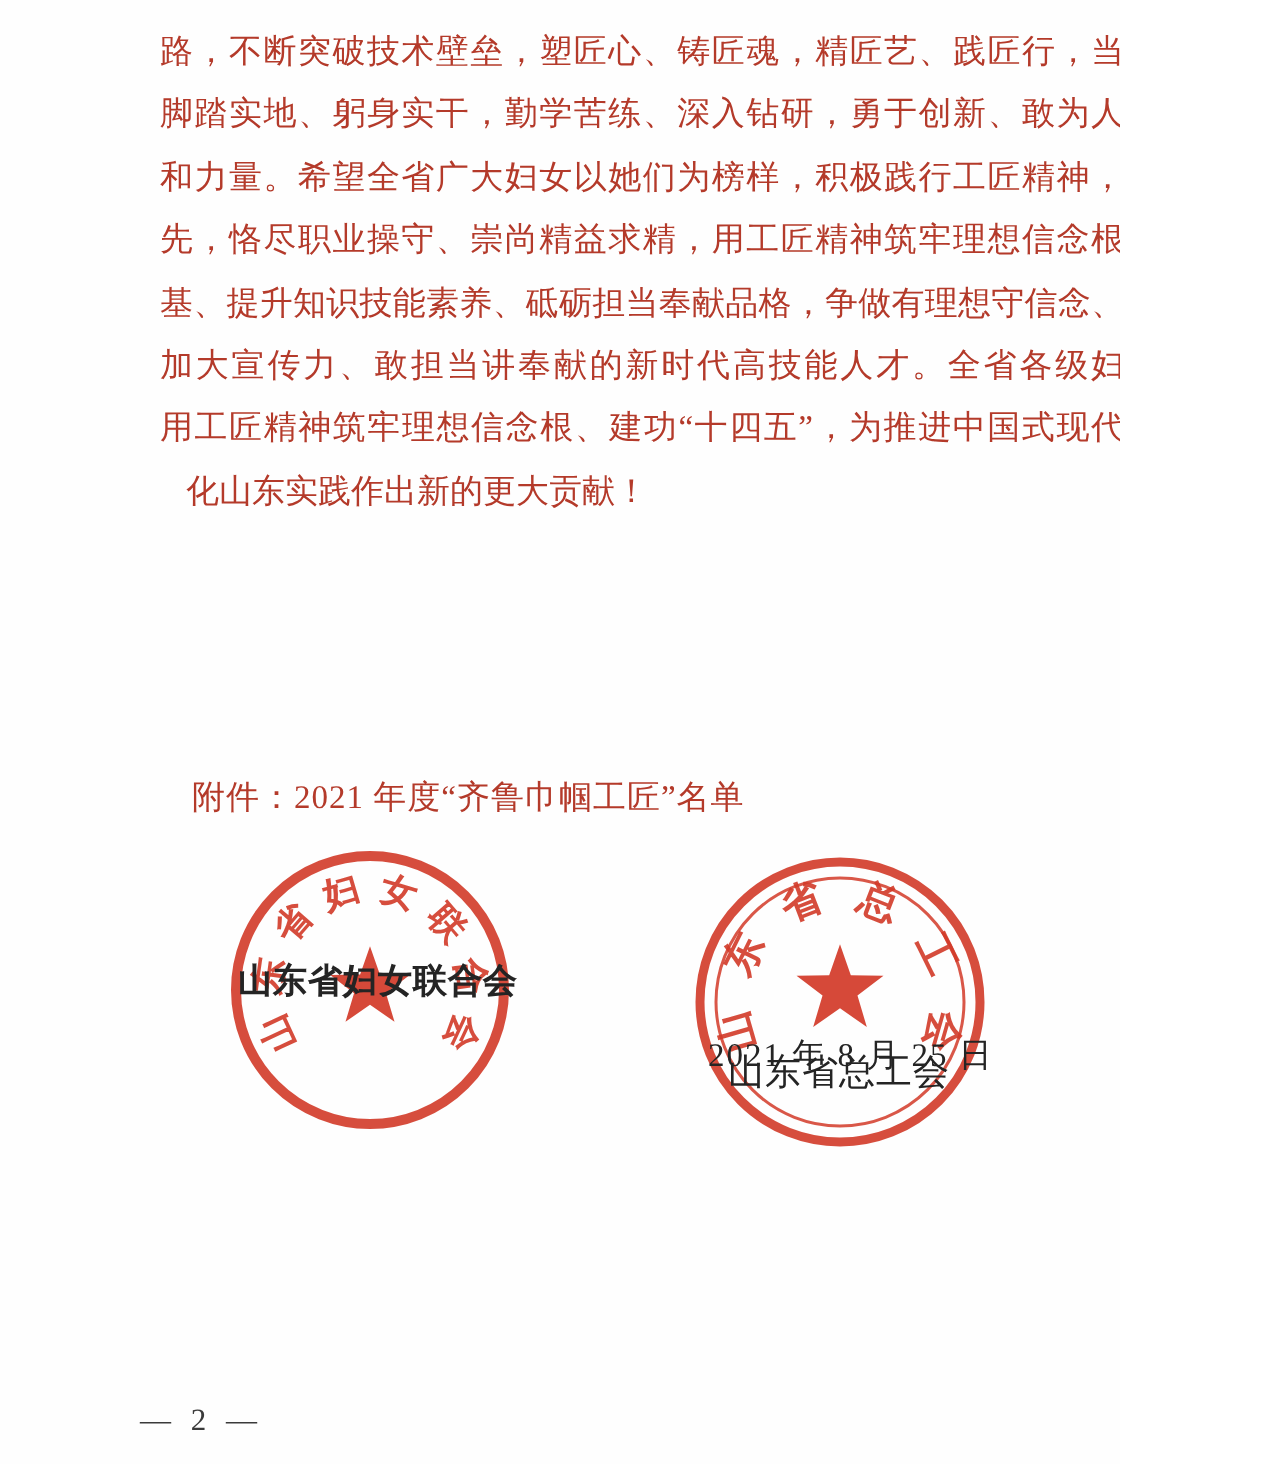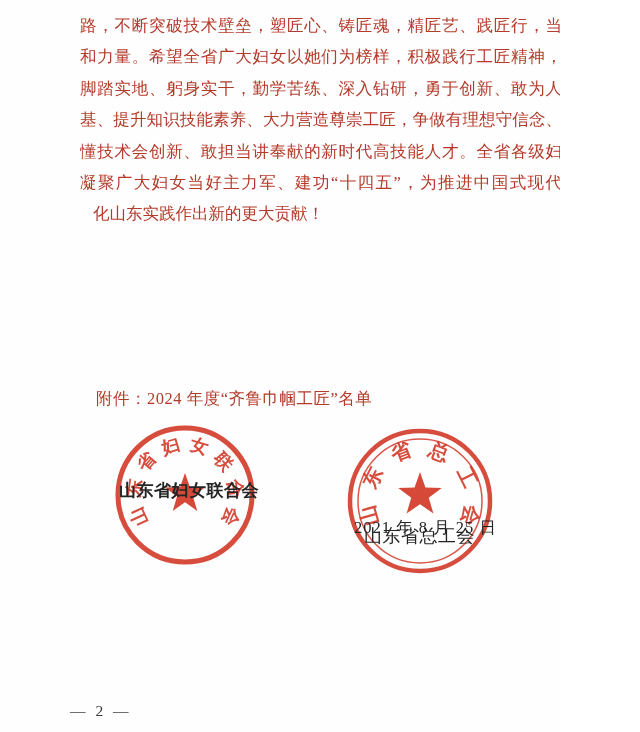--- a/index.html
+++ b/index.html
@@ -45,29 +45,30 @@
     font-size:15.5px;color:var(--pagenum);letter-spacing:3px;
   }
 </style>
 </head>
 <body>
 
 <div class="page">
 
   <div class="doc-body">
     <div class="doc-line">路，不断突破技术壁垒，塑匠心、铸匠魂，精匠艺、践匠行，当</div>
+    <div class="doc-line">脚踏实地、躬身实干，勤学苦练、深入钻研，勇于创新、敢为人</div>
     <div class="doc-line">和力量。希望全省广大妇女以她们为榜样，积极践行工匠精神，</div>
-    <div class="doc-line">脚踏实地、躬身实干，勤学苦练、深入钻研，勇于创新、敢为人</div>
-    <div class="doc-line">基、提升知识技能素养、大力营造尊崇工匠，争做有理想守信念、</div>
-    <div class="doc-line">懂技术会创新、敢担当讲奉献的新时代高技能人才。全省各级妇</div>
-    <div class="doc-line">凝聚广大妇女当好主力军、建功“十四五”，为推进中国式现代</div>
+    <div class="doc-line">先，恪尽职业操守、崇尚精益求精，用工匠精神筑牢理想信念根</div>
+    <div class="doc-line">基、提升知识技能素养、砥砺担当奉献品格，争做有理想守信念、</div>
+    <div class="doc-line">加大宣传力、敢担当讲奉献的新时代高技能人才。全省各级妇</div>
+    <div class="doc-line">用工匠精神筑牢理想信念根、建功“十四五”，为推进中国式现代</div>
     <div class="doc-line last">化山东实践作出新的更大贡献！</div>
   </div>
 
-  <div class="attachment">附件：2024 年度“齐鲁巾帼工匠”名单</div>
+  <div class="attachment">附件：2021 年度“齐鲁巾帼工匠”名单</div>
 
   <div class="seal" id="seal-left">
     <svg id="seal-left-svg" width="160" height="160" viewBox="0 0 160 160">
       <circle class="ring" cx="80" cy="80" r="67" stroke-width="5" stroke-opacity="0.9"></circle>
       <polygon class="star" transform="translate(80,79) scale(0.95)" points="0,-22 5.2,-7.1 20.9,-6.8 8.4,2.7 12.9,17.8 0,8.8 -12.9,17.8 -8.4,2.7 -20.9,-6.8 -5.2,-7.1"></polygon>
       <g class="arc-text">
           <text x="33.8" y="101.6" font-size="18" text-anchor="middle" dominant-baseline="central" class="arc-char" transform="rotate(-115.0 33.8 101.6)">山</text>
           <text x="29.5" y="73.0" font-size="18" text-anchor="middle" dominant-baseline="central" class="arc-char" transform="rotate(-82.1 29.5 73.0)">东</text>
           <text x="41.3" y="46.7" font-size="18" text-anchor="middle" dominant-baseline="central" class="arc-char" transform="rotate(-49.3 41.3 46.7)">省</text>
           <text x="65.6" y="31.1" font-size="18" text-anchor="middle" dominant-baseline="central" class="arc-char" transform="rotate(-16.4 65.6 31.1)">妇</text>

